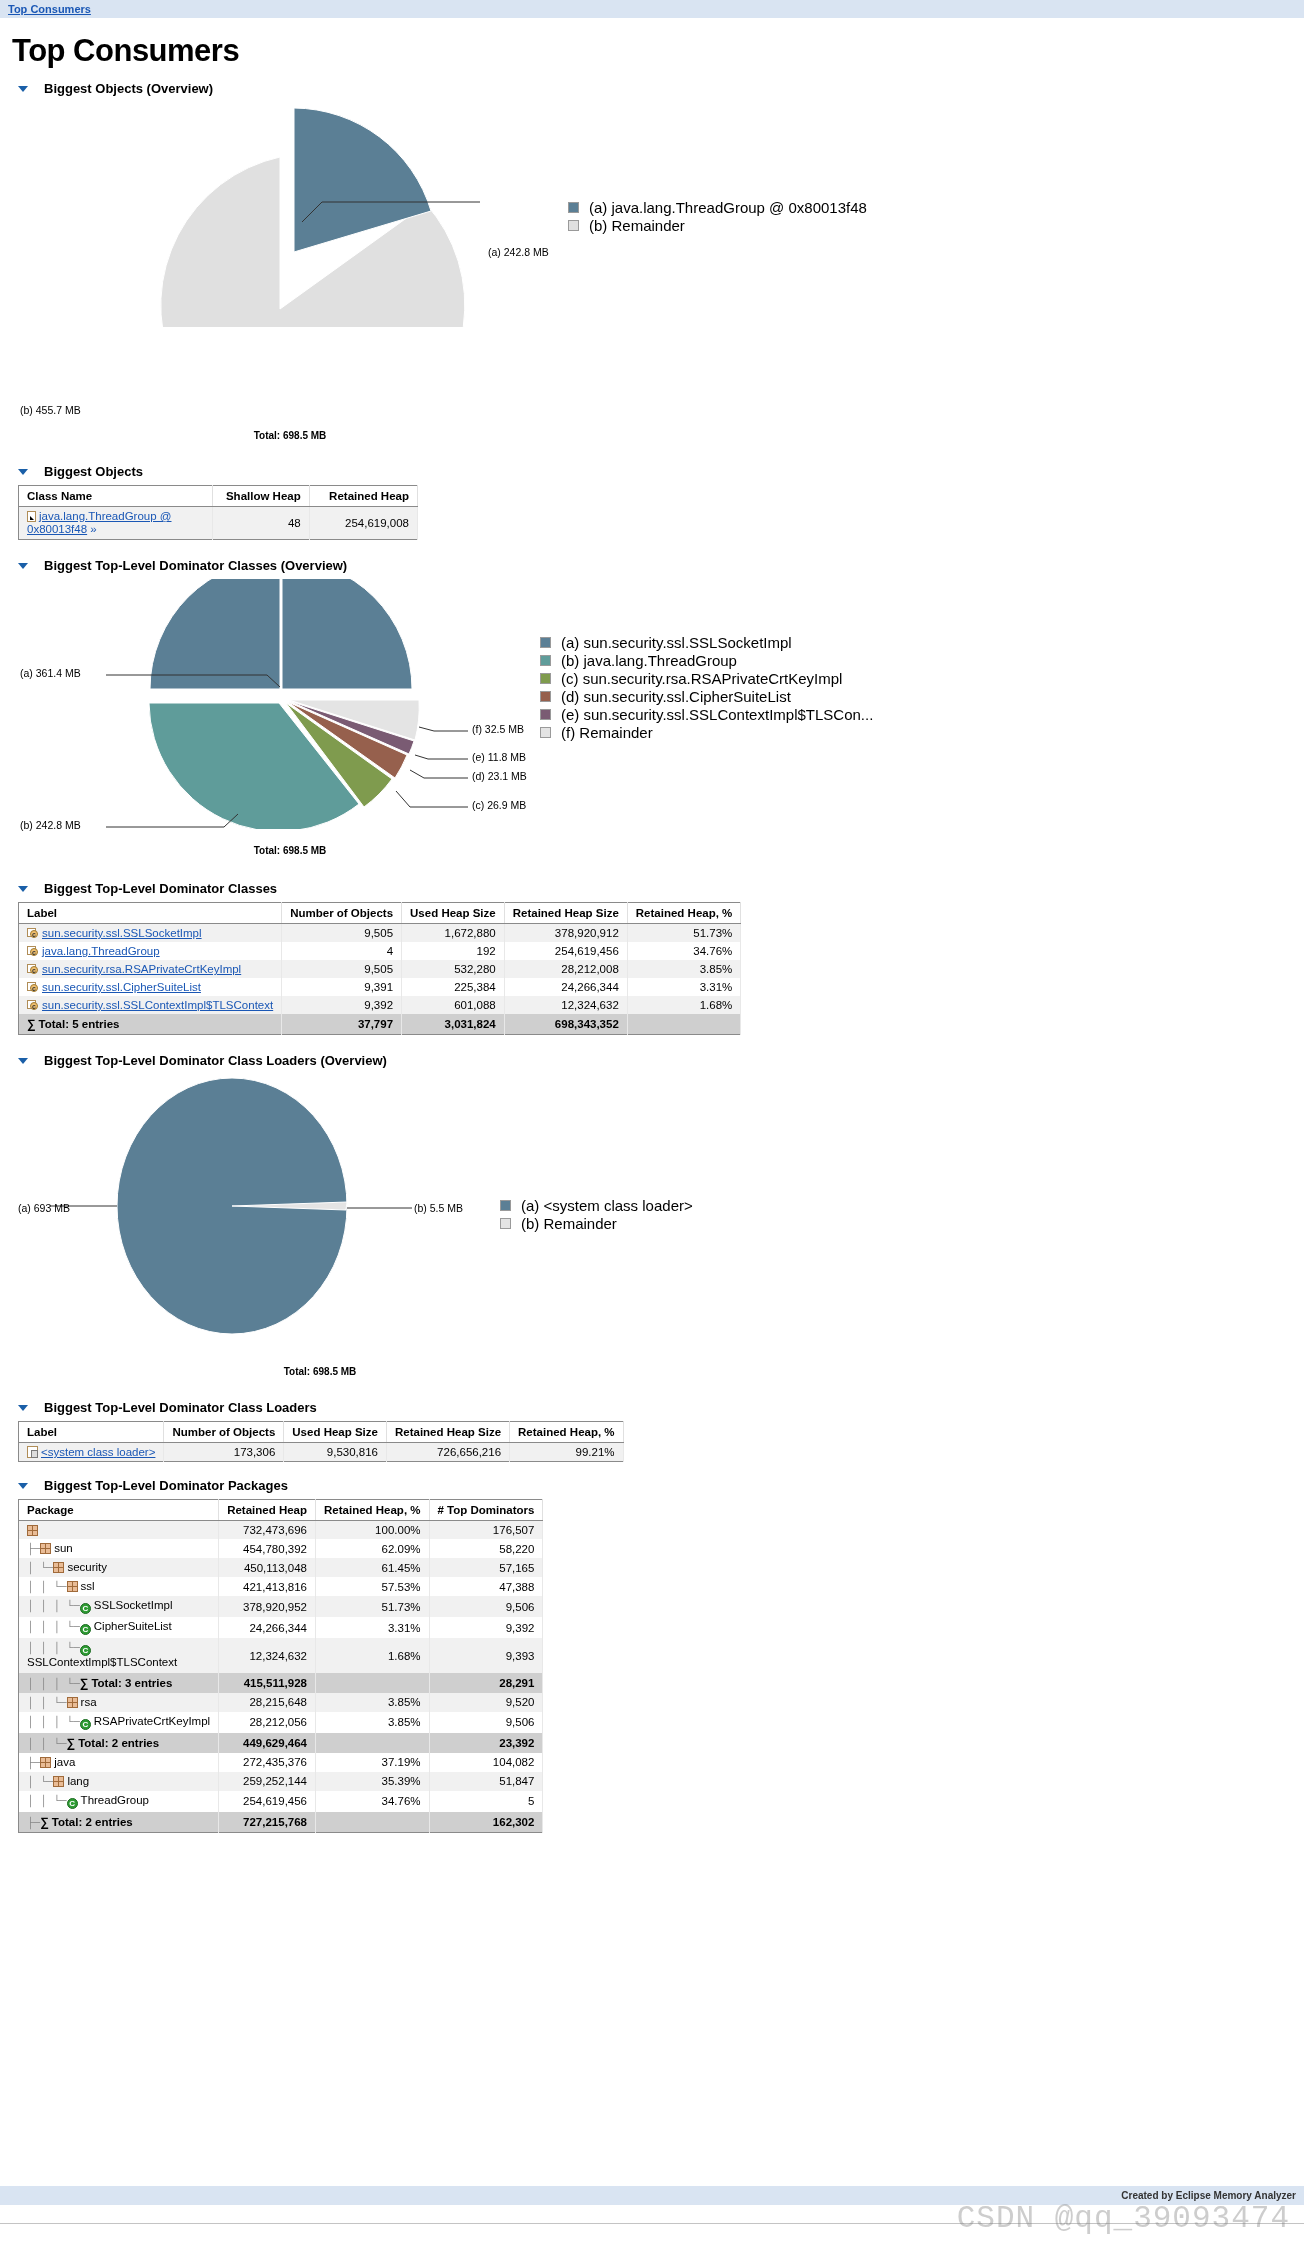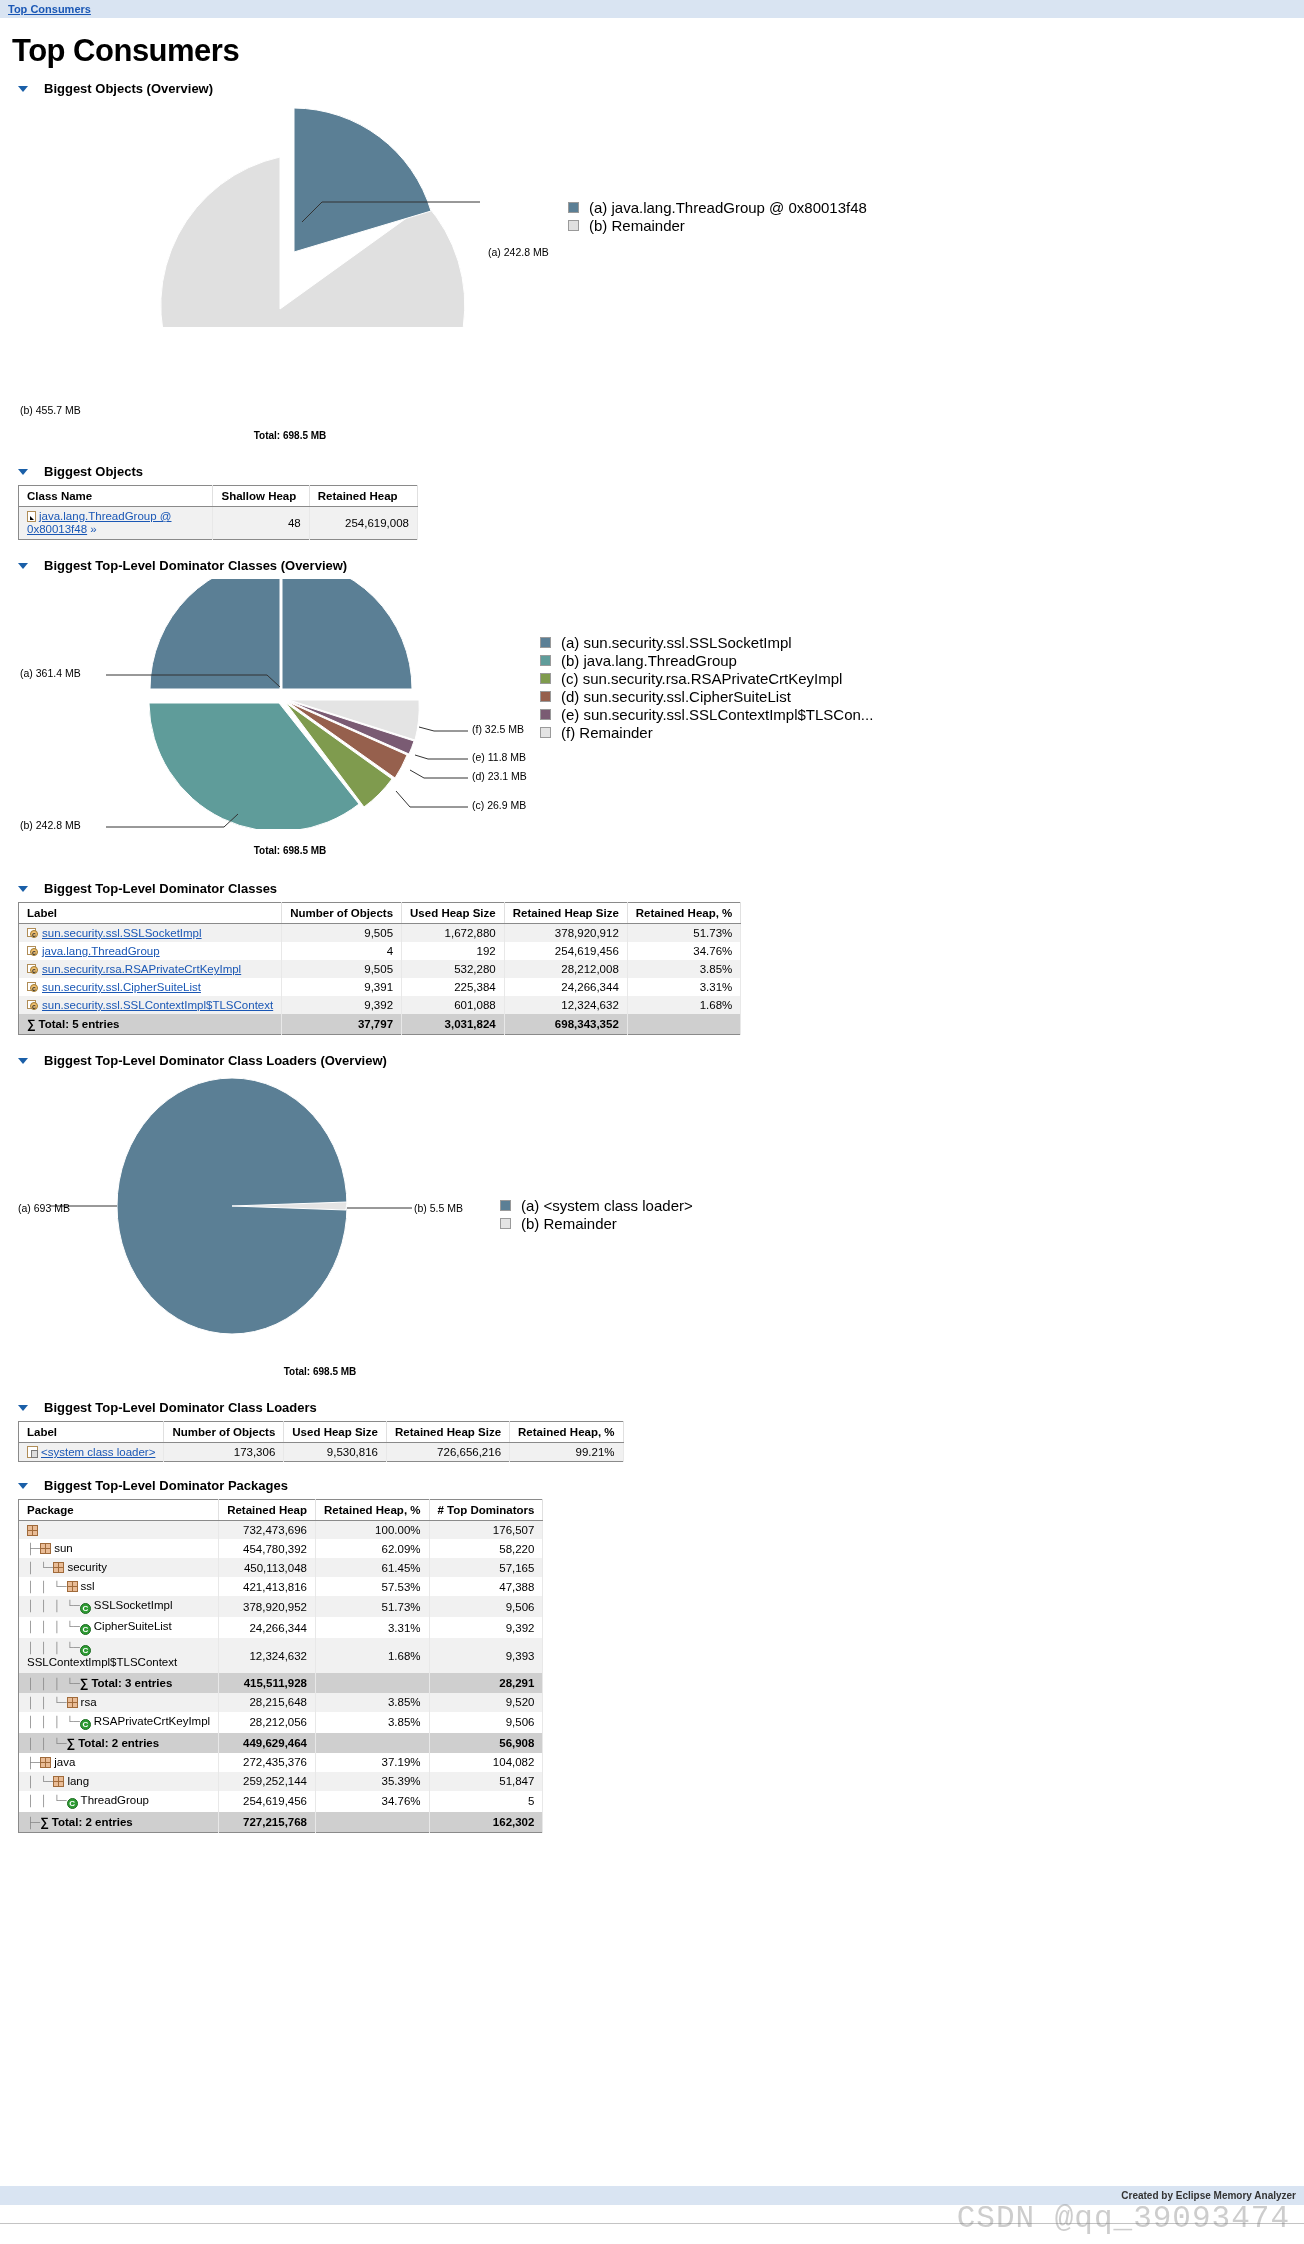--- a/index.html
+++ b/index.html
@@ -76,21 +76,21 @@
   table.mat th {
     background:#ffffff;
     font-weight:bold;
     text-align:left;
     padding:4px 8px;
     border-bottom:1px solid #8a8a8a;
     border-right:1px solid #e0e0e0;
     white-space:nowrap;
     font-size:11.5px;
   }
-  table.mat th.num { }
+  table.mat th.num { text-align:right; }
   table.mat td {
     padding:3px 8px;
     border-right:1px solid #e8e8e8;
     vertical-align:middle;
     white-space:nowrap;
   }
   table.mat td.num { text-align:right; }
   table.mat tr.alt td { background:#f1f1f1; }
   table.mat tr.total td { background:#cfcfcf; font-weight:bold; }
   a.link { color:#1a57b5; text-decoration:underline; cursor:pointer; }
@@ -463,21 +463,21 @@
         <tr>
           <td><span class="tree-pipe">│ </span><span class="tree-pipe">│ </span><span class="tree-pipe">│ </span><span class="tree-pipe">└─</span><span class="ico ico-green">C</span><span>RSAPrivateCrtKeyImpl</span></td>
           <td class="num">28,212,056</td>
           <td class="num">3.85%</td>
           <td class="num">9,506</td>
         </tr>
         <tr class="total">
           <td><span class="tree-pipe">│ </span><span class="tree-pipe">│ </span><span class="tree-pipe">└─</span><span class="sigma">∑</span><span>Total: 2 entries</span></td>
           <td class="num">449,629,464</td>
           <td class="num"></td>
-          <td class="num">56,908</td>
+          <td class="num">23,392</td>
         </tr>
         <tr>
           <td><span class="tree-pipe">├─</span><span class="ico ico-pkg"></span><span>java</span></td>
           <td class="num">272,435,376</td>
           <td class="num">37.19%</td>
           <td class="num">104,082</td>
         </tr>
         <tr class="alt">
           <td><span class="tree-pipe">│ </span><span class="tree-pipe">└─</span><span class="ico ico-pkg"></span><span>lang</span></td>
           <td class="num">259,252,144</td>

